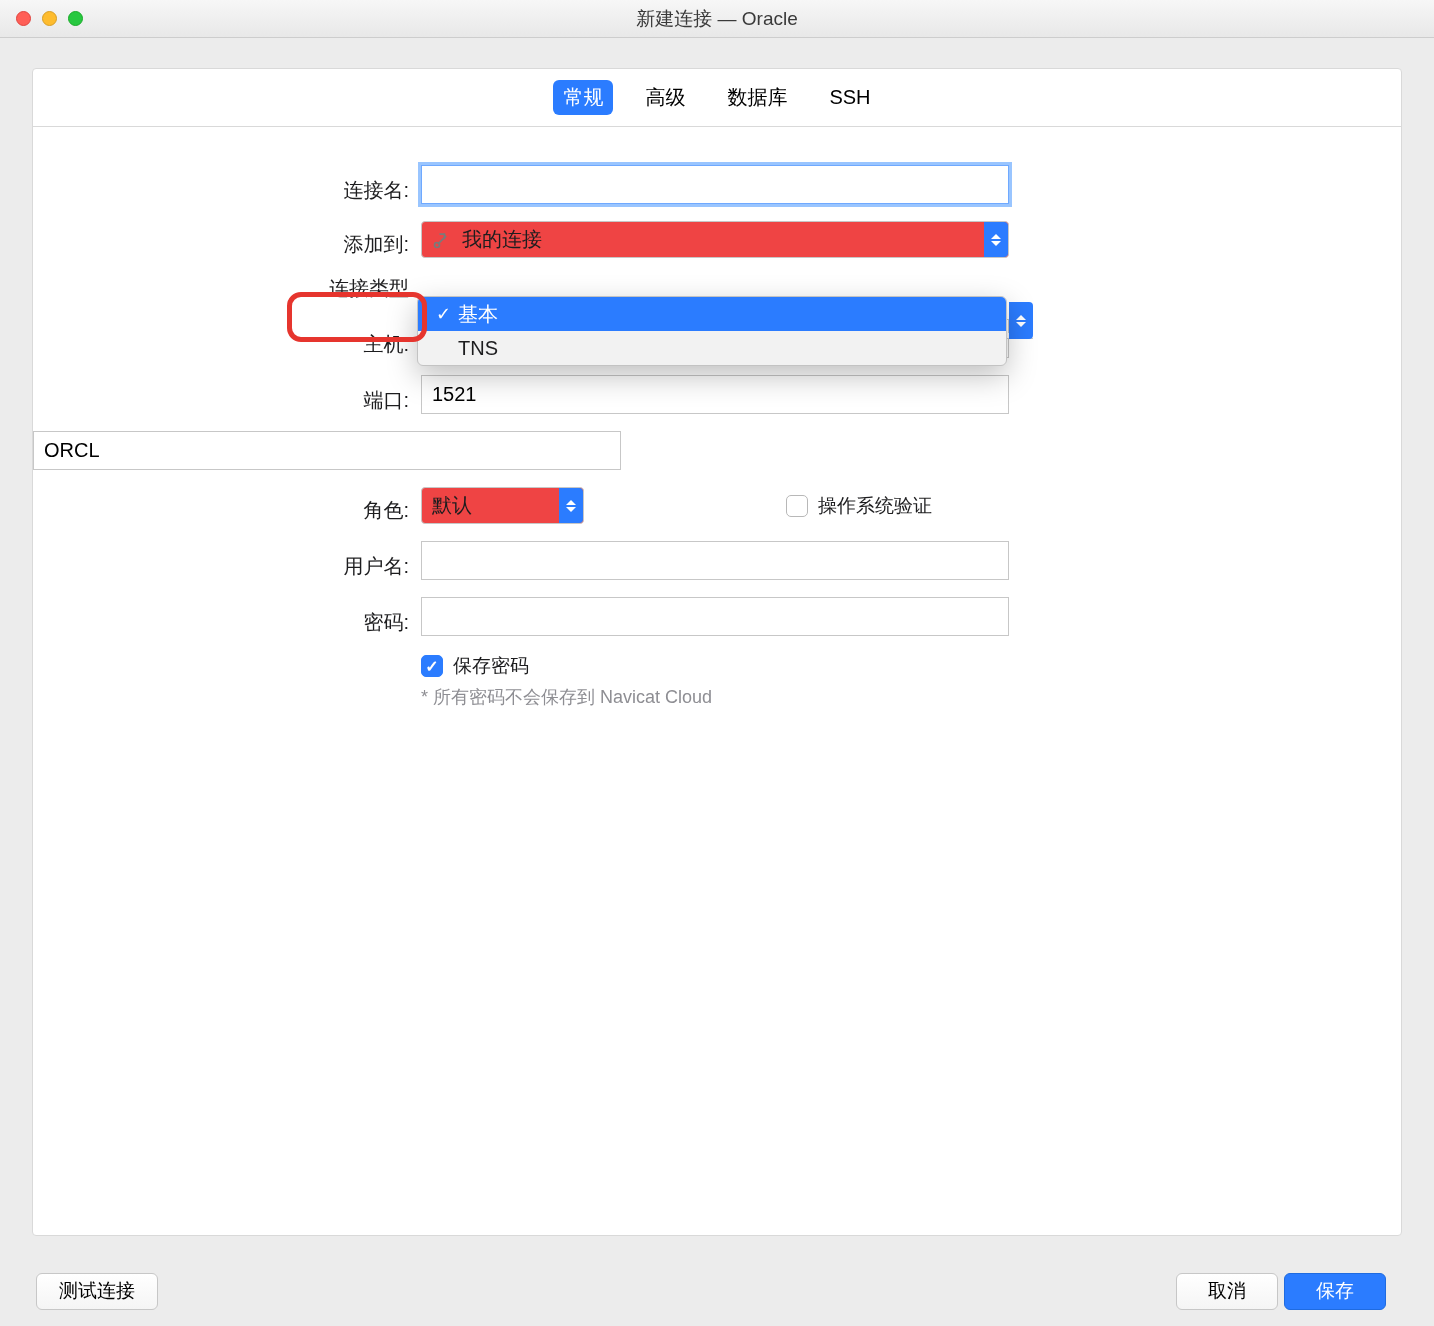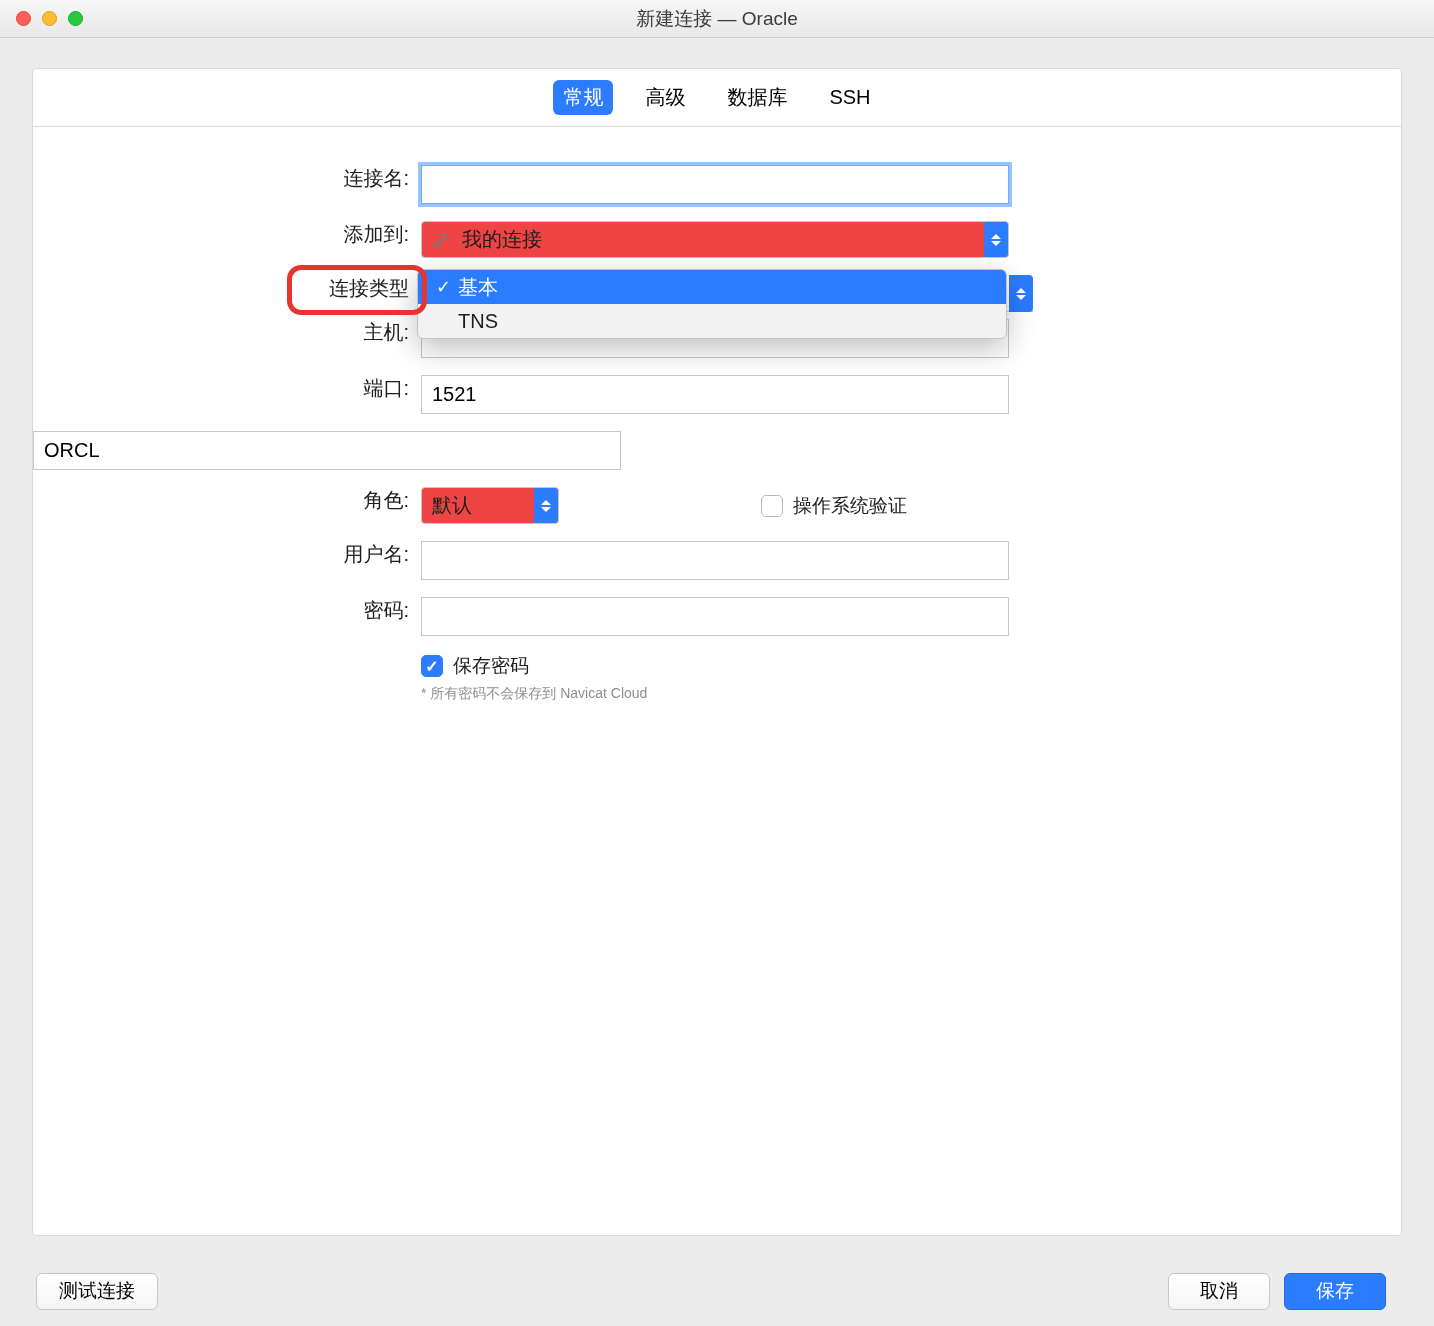--- a/index.html
+++ b/index.html
@@ -73,21 +73,21 @@
     color: #fff;
   }
 
   
   .form-area {
     padding: 38px 0 0 0;
     position: relative;
   }
   .row {
     display: flex;
-    align-items: flex-start;
+    align-items: flex-end;
     margin-bottom: 17px;
     position: relative;
     border-radius: 16px;
   }
   .label {
     width: 388px;
     text-align: right;
     padding-right: 12px;
     font-size: 20px;
     color: #1d1d1f;
@@ -105,21 +105,21 @@
     font-size: 20px;
     padding: 0 10px;
     outline: none;
   }
   .txt.focused {
     box-shadow: 0 0 0 3px #99c5ff;
     border-color: #6fa9ff;
   }
   .w-wide { width: 588px; }
   .w-select { width: 588px; }
-  .w-small { width: 138px; gap: 14px; }
+  .w-small { width: 163px; gap: 14px; }
 
   
   .select {
     display: flex;
     align-items: center;
     height: 37px;
     border: 1px solid #c7c7c7;
     border-radius: 4px;
     background: #ef4444;
     position: relative;
@@ -258,21 +258,21 @@
   .checkbox.checked {
     background: #2b7cff;
     border-color: #2b7cff;
     color: #fff;
     font-size: 16px;
     font-weight: bold;
   }
 
   .hint {
     color: #8e8e93;
-    font-size: 14px;
+    font-size: 18px;
     margin-top: 6px;
   }
 
   
   .footer {
     position: absolute;
     left: 0; right: 12px; bottom: 0;
     height: 70px;
     display: flex;
     align-items: center;
@@ -286,21 +286,21 @@
     border-radius: 6px;
     border: 1px solid #c7c7c7;
     background: linear-gradient(#ffffff, #f5f5f5);
     font-size: 19px;
     color: #000;
     cursor: pointer;
     display: inline-flex;
     align-items: center;
     justify-content: center;
   }
-  .btn + .btn { margin-left: 14px; }
+  .btn + .btn { margin-left: 6px; }
   .btn.primary {
     background: #2b7cff;
     border-color: #1f6be0;
     color: #fff;
   }
 
   .plug-icon {
     width: 20px; height: 20px;
     display: inline-flex;
     align-items: center;

